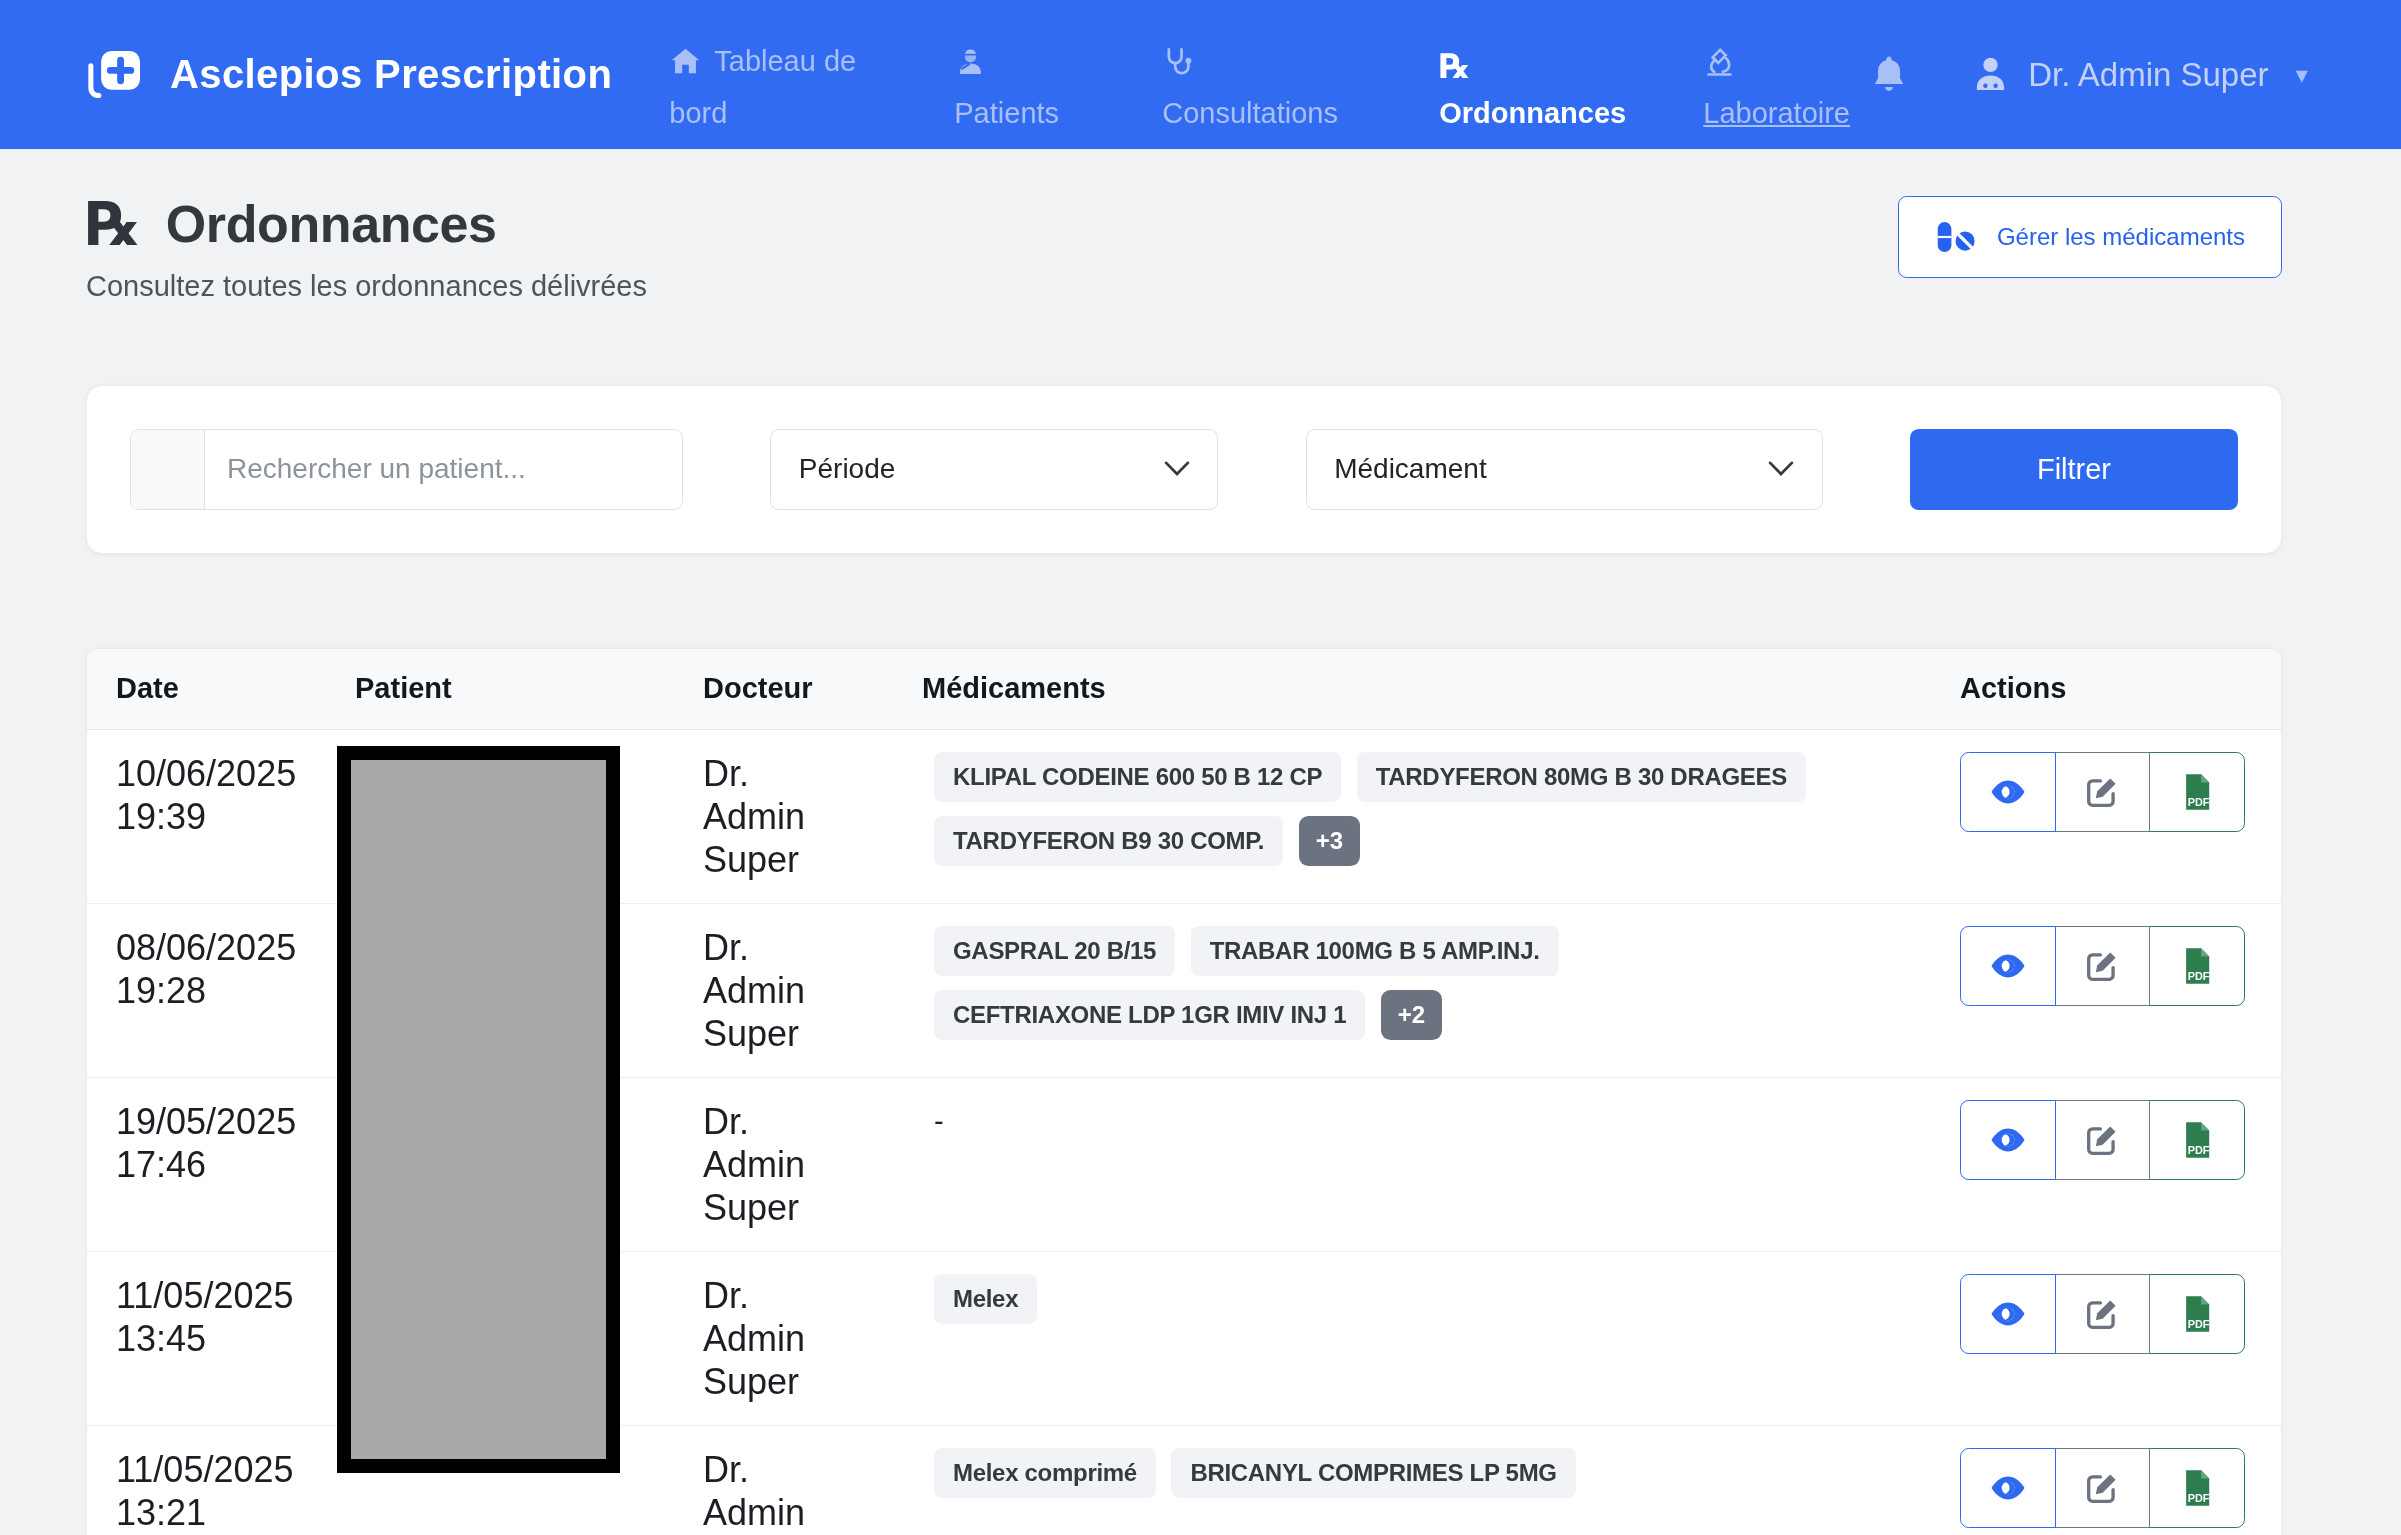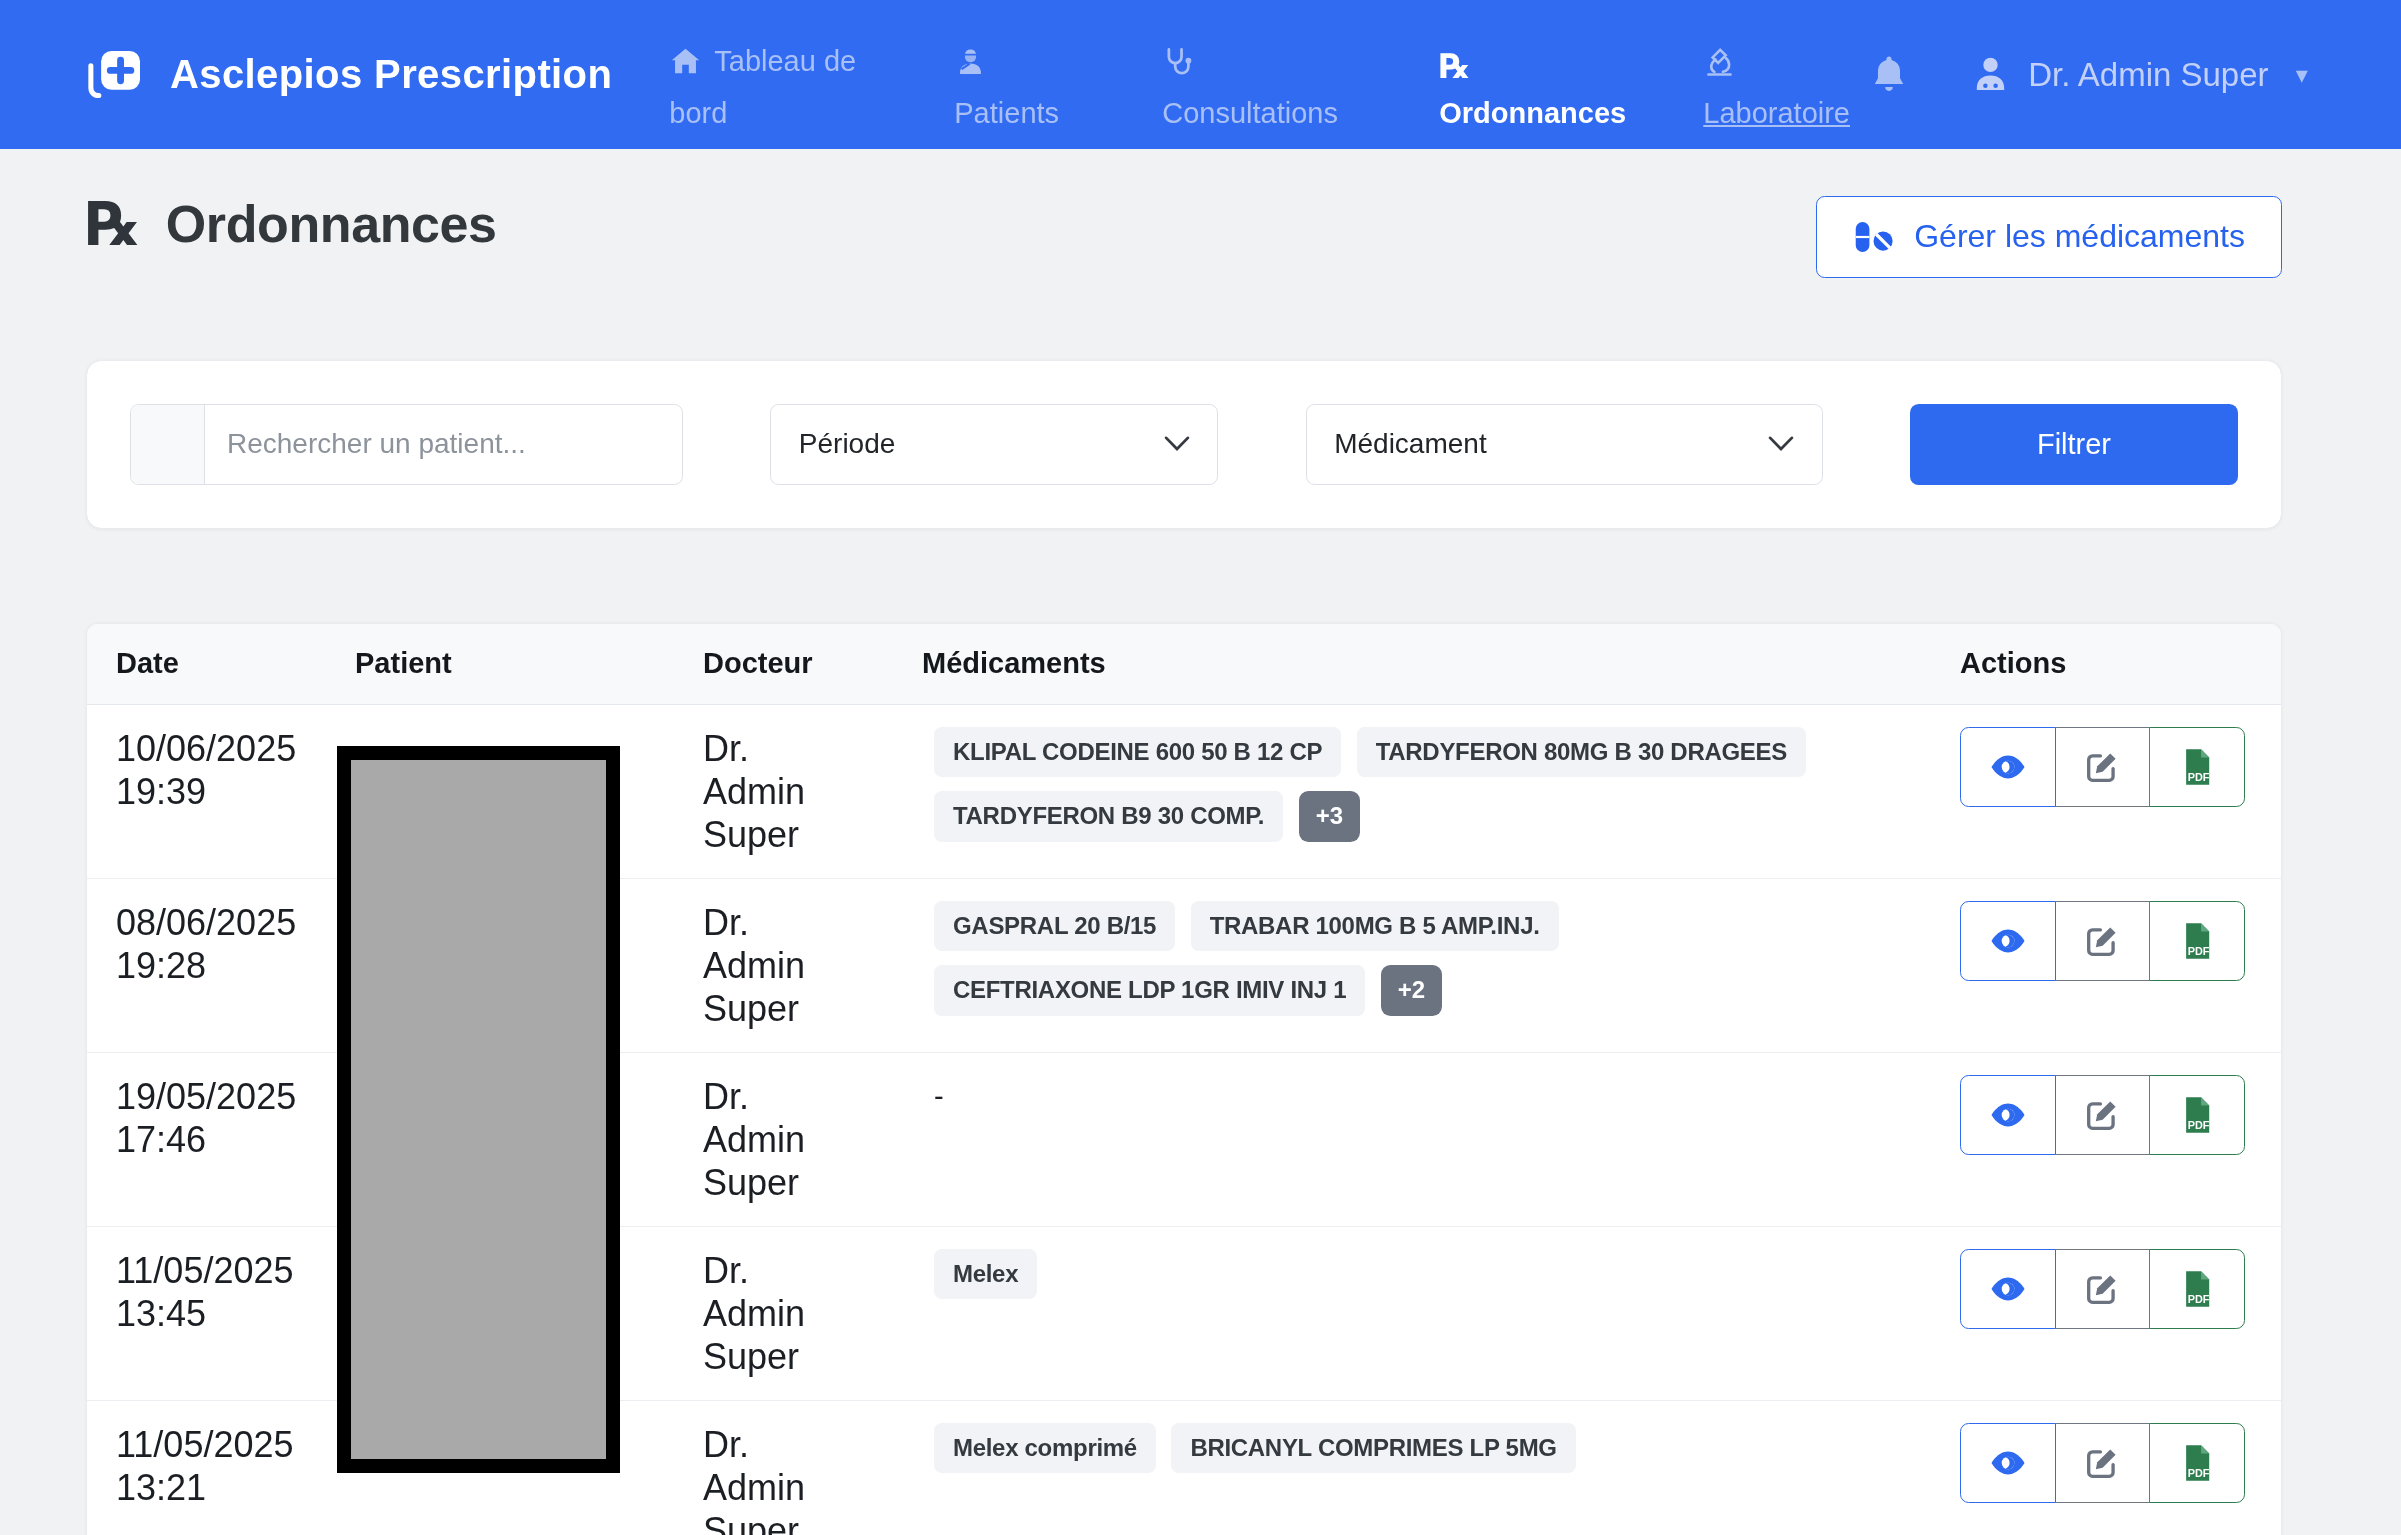--- a/index.html
+++ b/index.html
@@ -53,21 +53,21 @@
   .subtitle { font-size: 29px; color: #4c545c; margin-top: 15.5px; }
   .manage-btn {
     margin-top: 1.7px;
     height: 82px;
     display: flex; align-items: center; gap: 20.6px;
     padding: 0 36px;
     border: 1.7px solid #2e6af0;
     border-radius: 8.6px;
     background: #fff;
     color: #2661ef;
-    font-size: 32px;
+    font-size: 24px;
     font-family: inherit;
     cursor: pointer;
     white-space: nowrap;
   }
   .manage-btn svg { width: 41px; height: 34px; }
 
   
   .filter-card {
     margin-top: 82px;
     background: #fff;
@@ -257,20 +257,21 @@
 </header>
 
 <div class="shell">
 
   <section class="hero">
     <div>
       <div class="title-row">
         <span class="rx-big">℞</span>
         <h1 class="page-title">Ordonnances</h1>
       </div>
+      <p class="subtitle">Consultez toutes les ordonnances délivrées</p>
     </div>
     <button class="manage-btn">
       <span class="icon">
           <svg viewBox="0 0 30 24" fill="currentColor">
             <rect x="2" y="1" width="10" height="22" rx="5"></rect>
             <path d="M2 12h10" stroke="#ffffff" stroke-width="1.6"></path>
             <circle cx="22" cy="15" r="7"></circle>
             <path d="M17 10l10 10" stroke="#ffffff" stroke-width="2.4"></path>
           </svg>
         </span>

